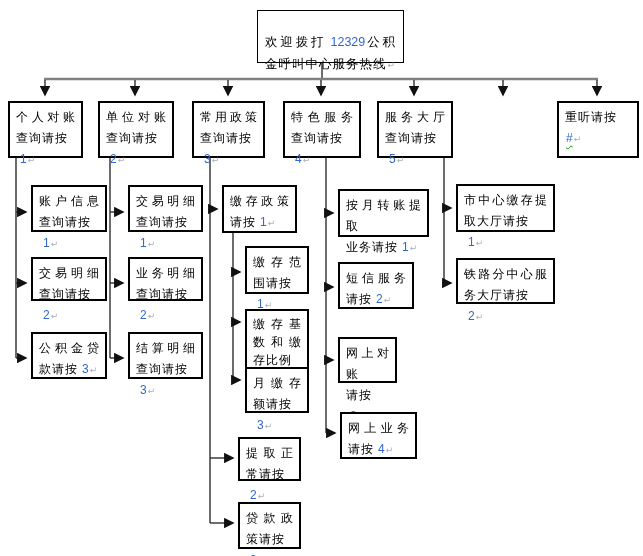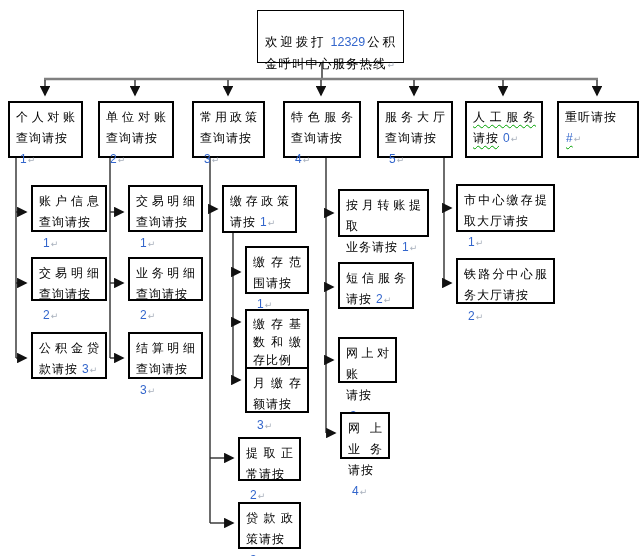--- a/index.html
+++ b/index.html
@@ -110,24 +110,20 @@
     <div class="line"><span>查询请按</span><span class="num">3</span><span class="eol">↵</span></div>
   </div>
   <div class="node" style="left:283px;top:101px;width:78px;height:57px">
     <div class="line j">特色服务</div>
     <div class="line"><span>查询请按</span><span class="num">4</span><span class="eol">↵</span></div>
   </div>
   <div class="node" style="left:377px;top:101px;width:76px;height:57px">
     <div class="line j">服务大厅</div>
     <div class="line"><span>查询请按</span><span class="num">5</span><span class="eol">↵</span></div>
   </div>
-  <div class="node" style="left:465px;top:101px;width:78px;height:57px">
-    <div class="line j"><span class="w">人工服务</span></div>
-    <div class="line"><span class="w">请按</span><span class="num">0</span><span class="eol">↵</span></div>
-  </div>
   <div class="node" style="left:557px;top:101px;width:82px;height:57px">
     <div class="line"><span>重听请按</span><span class="num m0 w">#</span><span class="eol">↵</span></div>
   </div>
 
   <div class="node" style="left:31px;top:185px;width:76px;height:47px">
     <div class="line j">账户信息</div>
     <div class="line"><span>查询请按</span><span class="num">1</span><span class="eol">↵</span></div>
   </div>
   <div class="node" style="left:31px;top:257px;width:76px;height:44px">
     <div class="line j">交易明细</div>
@@ -182,21 +178,21 @@
     <div class="line"><span>业务请按</span><span class="num">1</span><span class="eol">↵</span></div>
   </div>
   <div class="node" style="left:338px;top:262px;width:76px;height:47px">
     <div class="line j">短信服务</div>
     <div class="line"><span>请按</span><span class="num">2</span><span class="eol">↵</span></div>
   </div>
   <div class="node" style="left:338px;top:337px;width:59px;height:46px">
     <div class="line j">网上对账</div>
     <div class="line"><span>请按</span><span class="num">3</span><span class="eol">↵</span></div>
   </div>
-  <div class="node" style="left:340px;top:412px;width:50px;height:47px">
+  <div class="node" style="left:340px;top:412px;width:77px;height:47px">
     <div class="line j">网上业务</div>
     <div class="line"><span>请按</span><span class="num">4</span><span class="eol">↵</span></div>
   </div>
 
   <div class="node" style="left:456px;top:184px;width:99px;height:48px">
     <div class="line j">市中心缴存提</div>
     <div class="line"><span>取大厅请按</span><span class="num">1</span><span class="eol">↵</span></div>
   </div>
   <div class="node" style="left:456px;top:258px;width:99px;height:46px">
     <div class="line j">铁路分中心服</div>

